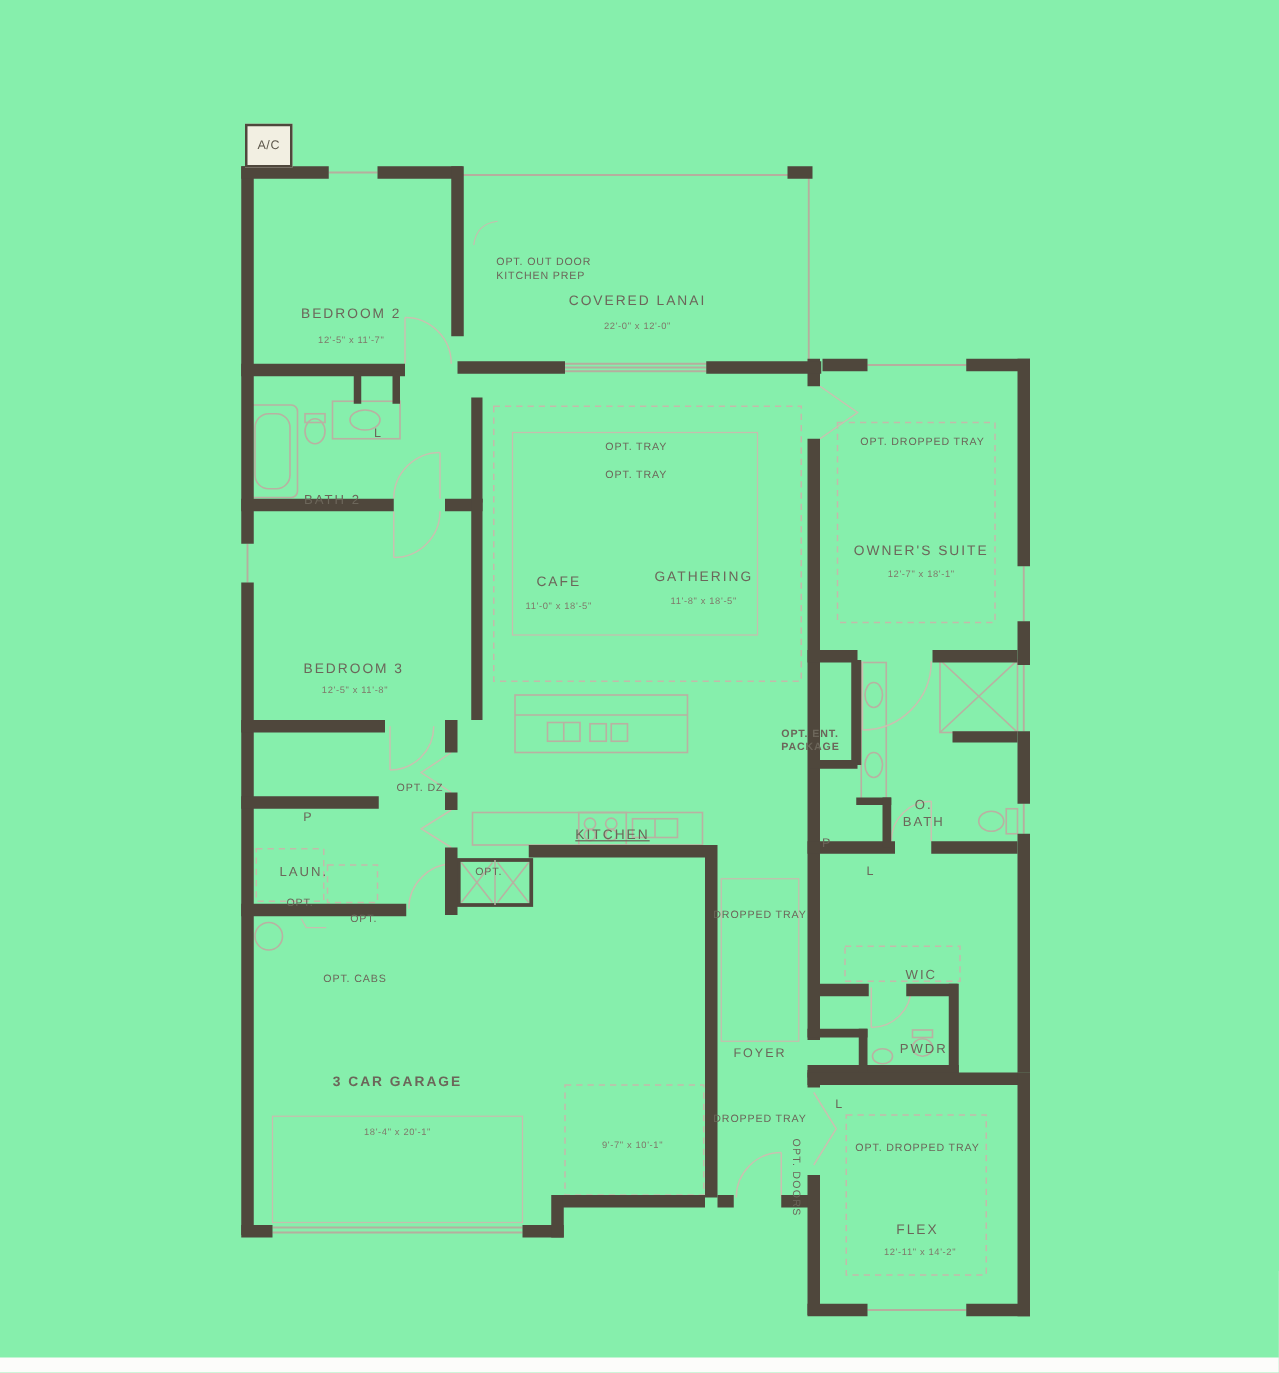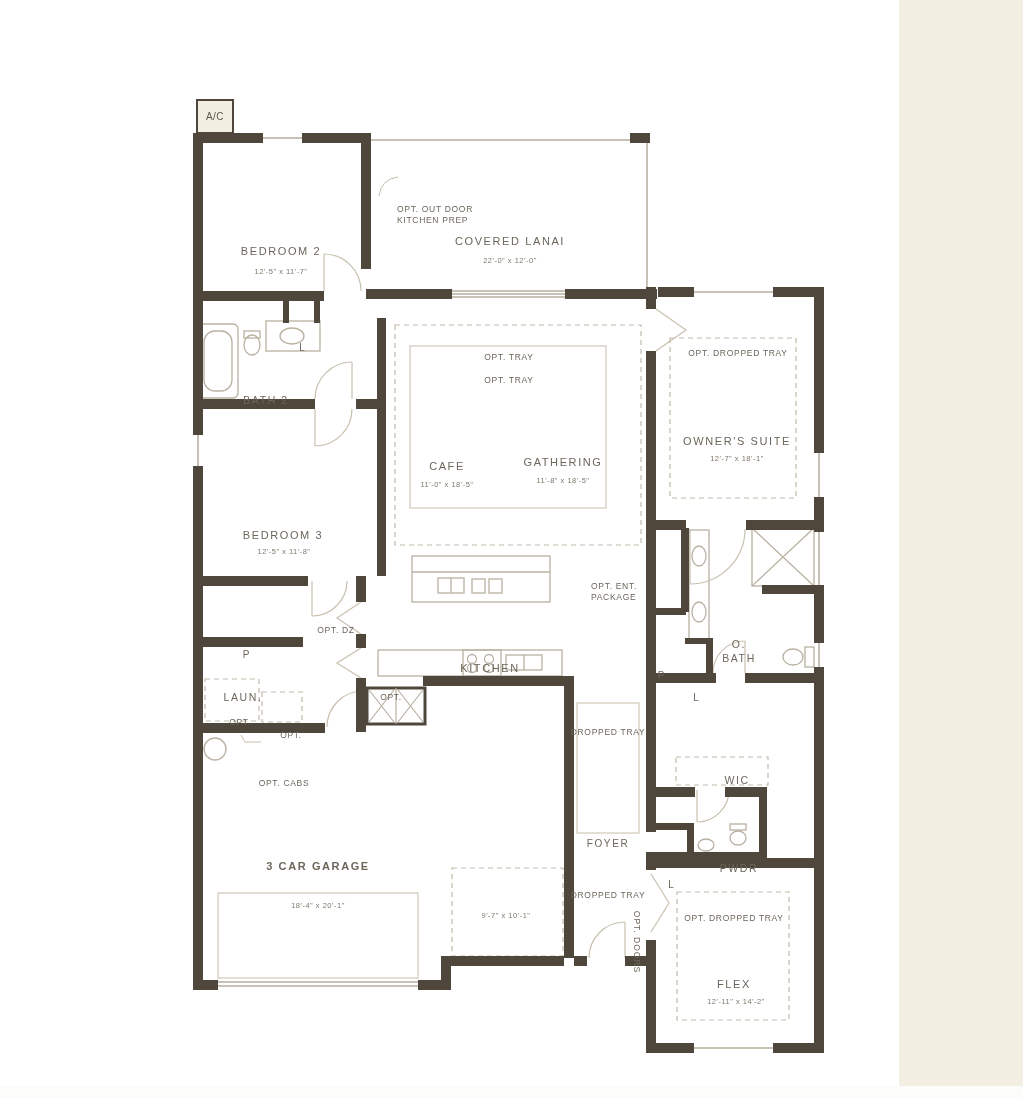--- a/index.html
+++ b/index.html
@@ -1,17 +1,17 @@
 <!DOCTYPE html>
 <html><head>
 <meta charset="utf-8">
 <style>
   html,body{margin:0;padding:0;}
   body{width:1023px;height:1098px;position:relative;background:#f2efe2;overflow:hidden;}
-  .stage{position:absolute;left:0;top:0;width:899px;height:1098px;background:#ffffff;}
+  .stage{position:absolute;left:0;top:0;width:1023px;height:1098px;background:#86efac;}
   svg.overlay{position:absolute;left:0;top:0;width:1023px;height:1098px;}
   .lbl{position:absolute;font-family:"Liberation Sans",sans-serif;color:#6c665a;
        white-space:pre-line;text-align:center;transform:translate(-50%,-50%);line-height:1.25;margin-top:39px;}
   .name{font-size:11px;letter-spacing:1.6px;font-weight:400;}
   .dim{font-size:7.5px;letter-spacing:.5px;color:#7f786a;}
   .ann{font-size:8.5px;letter-spacing:.7px;}
   .annL{transform:translate(0,-50%);text-align:left;}
   .ltr{font-size:10px;letter-spacing:0;}
   .vert{writing-mode:vertical-rl;transform:translate(-50%,-50%);letter-spacing:1px;}
   .acbox{position:absolute;left:196px;top:99px;width:34px;height:31px;border:2px solid #4f473c;
@@ -251,39 +251,39 @@
   <div class="lbl dim" style="left:510px;top:222px;">22'-0" x 12'-0"</div>
   <div class="lbl name" style="left:447px;top:428px;">CAFE</div>
   <div class="lbl dim" style="left:447px;top:446px;">11'-0" x 18'-5"</div>
   <div class="lbl name" style="left:563px;top:424px;">GATHERING</div>
   <div class="lbl dim" style="left:563px;top:442px;">11'-8" x 18'-5"</div>
   <div class="lbl name" style="left:737px;top:403px;">OWNER'S SUITE</div>
   <div class="lbl dim" style="left:737px;top:420px;">12'-7" x 18'-1"</div>
   <div class="lbl name" style="left:266px;top:362px;font-size:10.5px;">BATH 2</div>
   <div class="lbl name" style="left:283px;top:497px;text-align:right;">BEDROOM 3</div>
   <div class="lbl dim" style="left:284px;top:513px;">12'-5" x 11'-8"</div>
-  <div class="lbl name" style="left:490px;top:630px;">KITCHEN</div>
+  <div class="lbl name" style="left:490px;top:630px;text-decoration:underline;">KITCHEN</div>
   <div class="lbl name" style="left:243px;top:659px;font-size:10.5px;text-align:center;">LAUN.</div>
   <div class="lbl name" style="left:739px;top:612px;font-size:10.5px;line-height:1.35;">O.
 BATH</div>
   <div class="lbl name" style="left:737px;top:742px;font-size:10.5px;">WIC</div>
-  <div class="lbl name" style="left:739px;top:830px;font-size:10.5px;text-align:right;">PWDR</div>
+  <div class="lbl name" style="left:739px;top:801px;font-size:10.5px;text-align:right;">PWDR</div>
   <div class="lbl name" style="left:608px;top:805px;font-size:10px;">FOYER</div>
   <div class="lbl name" style="left:734px;top:946px;">FLEX</div>
   <div class="lbl dim" style="left:736px;top:963px;">12'-11" x 14'-2"</div>
   <div class="lbl name" style="left:318px;top:828px;font-weight:bold;">3 CAR GARAGE</div>
   <div class="lbl dim" style="left:318px;top:867px;">18'-4" x 20'-1"</div>
   <div class="lbl dim" style="left:506px;top:877px;">9'-7" x 10'-1"</div>
 
   <div class="lbl ann annL" style="left:397px;top:176px;">OPT. OUT DOOR
 KITCHEN PREP</div>
   <div class="lbl ann" style="left:509px;top:318px;">OPT. TRAY</div>
   <div class="lbl ann" style="left:509px;top:341px;">OPT. TRAY</div>
   <div class="lbl ann" style="left:738px;top:314px;">OPT. DROPPED TRAY</div>
-  <div class="lbl ann annL" style="left:591px;top:553px;">OPT. ENT.
+  <div class="lbl ann annL" style="left:625px;top:553px;font-weight:bold;">OPT. ENT.
 PACKAGE</div>
   <div class="lbl ann" style="left:336px;top:591px;">OPT. DZ</div>
   <div class="lbl ltr" style="left:246px;top:616px;">P</div>
   <div class="lbl ltr" style="left:661px;top:637px;">P</div>
   <div class="lbl ltr" style="left:302px;top:309px;">L</div>
   <div class="lbl ltr" style="left:696px;top:659px;">L</div>
   <div class="lbl ltr" style="left:671px;top:846px;">L</div>
   <div class="lbl ann" style="left:240px;top:683px;">OPT.</div>
   <div class="lbl ann" style="left:291px;top:696px;">OPT.</div>
   <div class="lbl ann" style="left:391px;top:658px;">OPT.</div>

